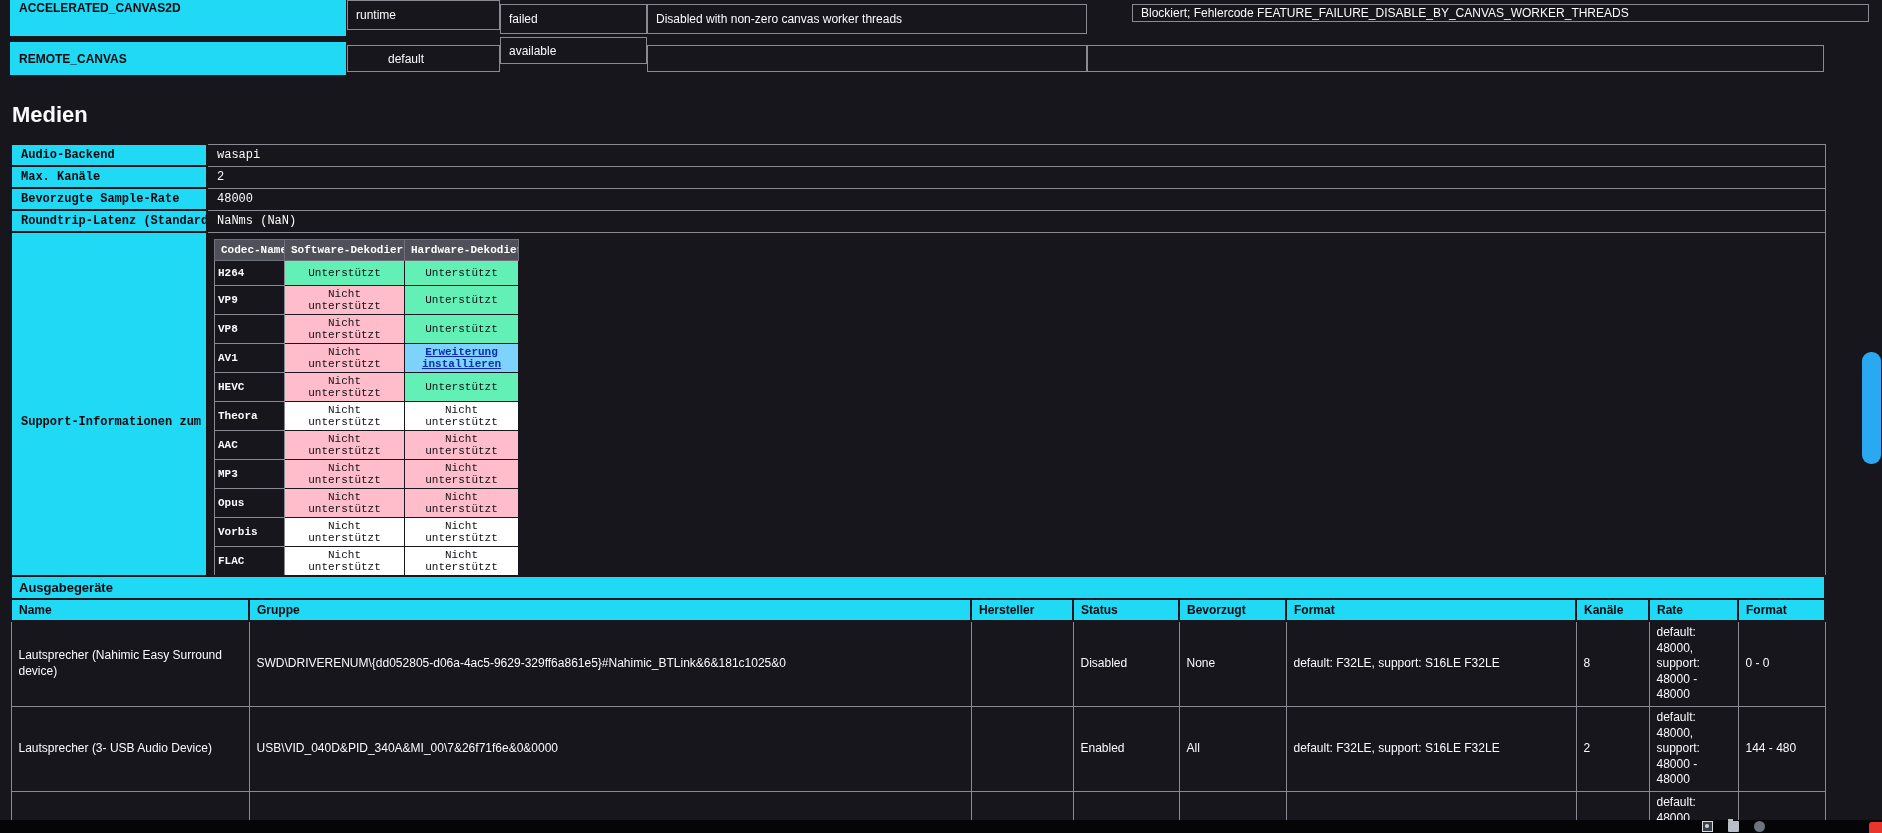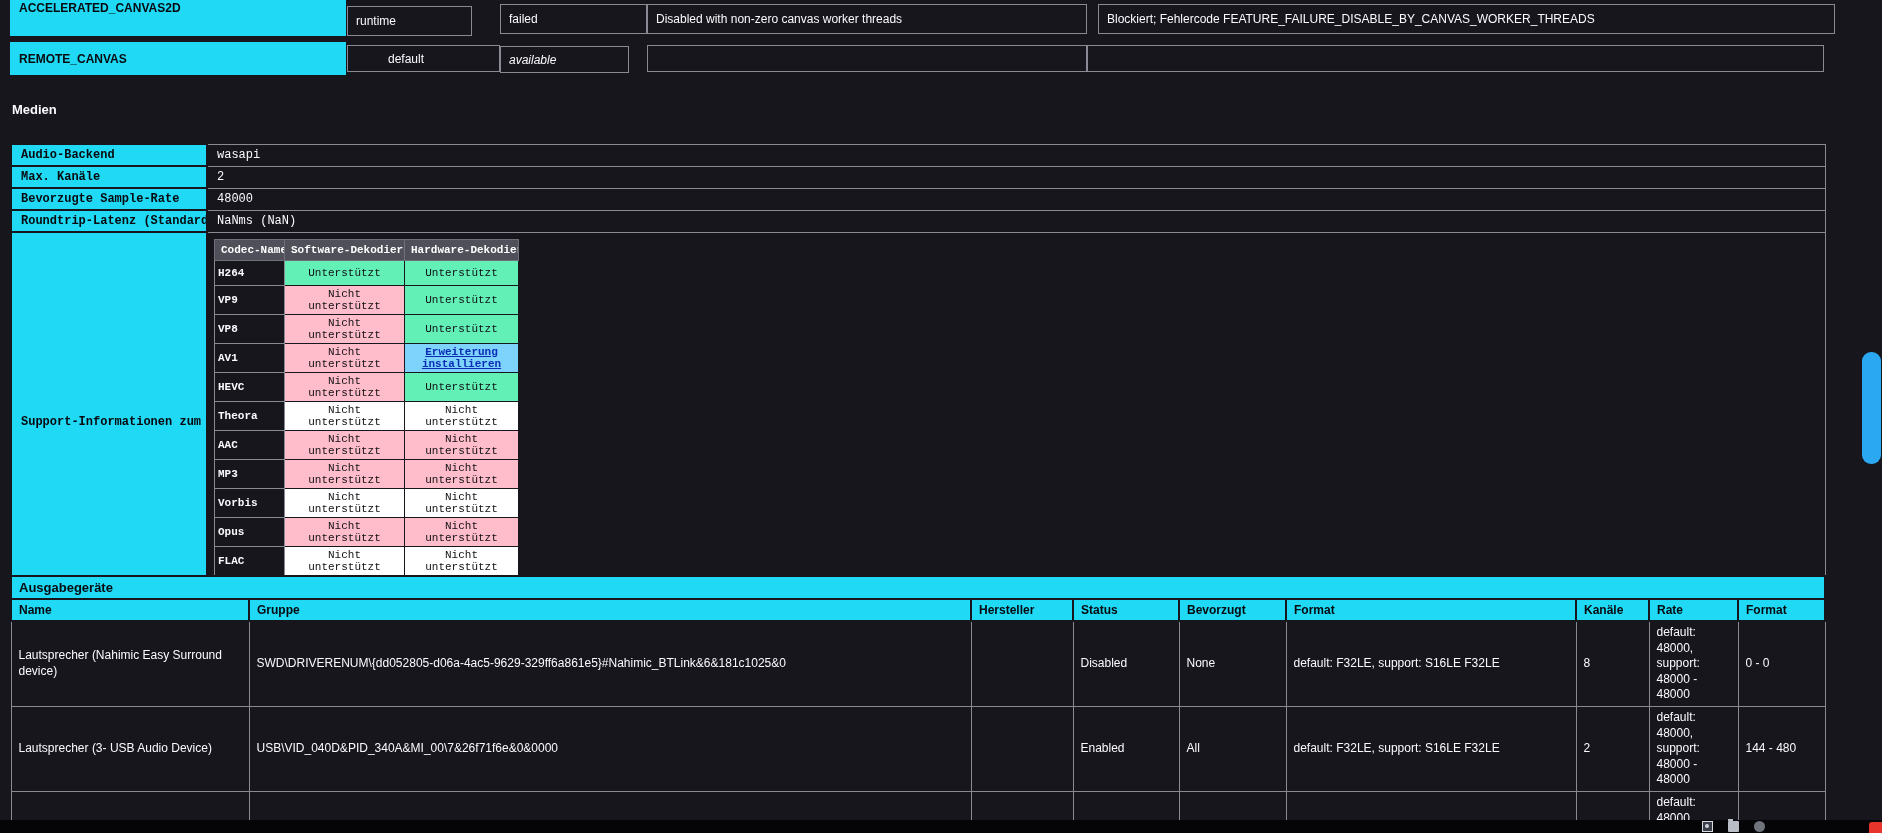--- a/index.html
+++ b/index.html
@@ -29,21 +29,21 @@
     font-size:12px;
     display:flex; align-items:center;
     padding:0 9px;
     overflow:hidden;
     white-space:nowrap;
   }
 
   
   .section-title {
     position:absolute;
-    font-size:13px;
+    font-size:22px;
     font-weight:bold;
     color:#fbfbfe;
   }
 
   
   table { border-collapse:collapse; position:absolute; table-layout:fixed; }
 
   .kv th {
     background:#1fd9f5; color:#07090e;
     font-weight:bold; text-align:left;
@@ -131,28 +131,28 @@
     position:absolute; left:1869px; top:822px; width:13px; height:11px;
     background:#e8352c; border-radius:3px 0 0 0; z-index:11;
   }
 </style>
 </head>
 <body>
 
 <div class="screen">
 
   <div class="cyanbox" style="left:10px; top:-20px; width:336px; height:56px;">ACCELERATED_CANVAS2D</div>
-  <div class="fcell" style="left:347px; top:6px; width:125px; height:30px;">runtime</div>
+  <div class="fcell" style="left:347px; top:0; width:153px; height:30px;">runtime</div>
   <div class="fcell" style="left:500px; top:4px; width:147px; height:30px;">failed</div>
   <div class="fcell" style="left:647px; top:4px; width:440px; height:30px;">Disabled with non-zero canvas worker threads</div>
-  <div class="fcell" style="left:1098px; top:4px; width:737px; height:30px;">Blockiert; Fehlercode FEATURE_FAILURE_DISABLE_BY_CANVAS_WORKER_THREADS</div>
+  <div class="fcell" style="left:1132px; top:4px; width:737px; height:18px;">Blockiert; Fehlercode FEATURE_FAILURE_DISABLE_BY_CANVAS_WORKER_THREADS</div>
 
   <div class="cyanbox" style="left:10px; top:42px; width:336px; height:33px;">REMOTE_CANVAS</div>
   <div class="fcell" style="left:347px; top:45px; width:153px; height:27px;padding-left:40px;">default</div>
-  <div class="fcell" style="left:500px; top:46px; width:129px; height:27px;font-style:italic;">available</div>
+  <div class="fcell" style="left:500px; top:37px; width:147px; height:27px;">available</div>
   <div class="fcell" style="left:647px; top:45px; width:440px; height:27px;"></div>
   <div class="fcell" style="left:1087px; top:45px; width:737px; height:27px;"></div>
 
   <h2 class="section-title" style="left:12px; top:102px;">Medien</h2>
 
   <table class="kv" style="left:10px; top:143px; width:1814px;font-family:Liberation Mono, monospace;">
     <colgroup>
         <col style="width:196px">
         <col style="width:1618px">
       </colgroup>
@@ -225,28 +225,28 @@
             <td class="cname">AAC</td>
             <td class="cstat state-unsupported">Nicht unterstützt</td>
             <td class="cstat state-unsupported">Nicht unterstützt</td>
           </tr>
           <tr class="cr">
             <td class="cname">MP3</td>
             <td class="cstat state-unsupported">Nicht unterstützt</td>
             <td class="cstat state-unsupported">Nicht unterstützt</td>
           </tr>
           <tr class="cr">
+            <td class="cname">Opus</td>
+            <td class="cstat state-unsupported">Nicht unterstützt</td>
+            <td class="cstat state-unsupported">Nicht unterstützt</td>
+          </tr>
+          <tr class="cr">
             <td class="cname">Vorbis</td>
             <td class="cstat state-plain">Nicht unterstützt</td>
             <td class="cstat state-plain">Nicht unterstützt</td>
-          </tr>
-          <tr class="cr">
-            <td class="cname">Opus</td>
-            <td class="cstat state-unsupported">Nicht unterstützt</td>
-            <td class="cstat state-unsupported">Nicht unterstützt</td>
           </tr>
           <tr class="cr">
             <td class="cname">FLAC</td>
             <td class="cstat state-plain">Nicht unterstützt</td>
             <td class="cstat state-plain">Nicht unterstützt</td>
           </tr>
           <tr class="cr">
             <td class="cname">Wave</td>
             <td class="cstat state-plain">Nicht unterstützt</td>
             <td class="cstat state-plain">Nicht unterstützt</td>

